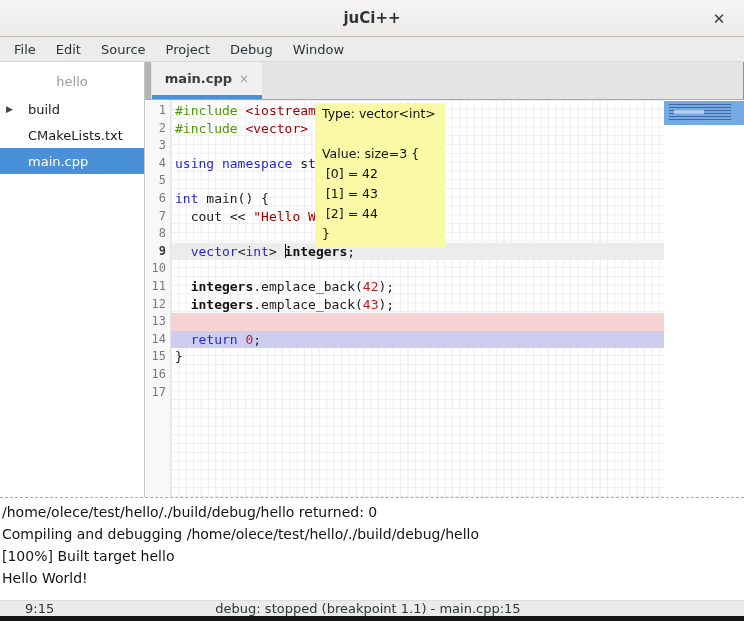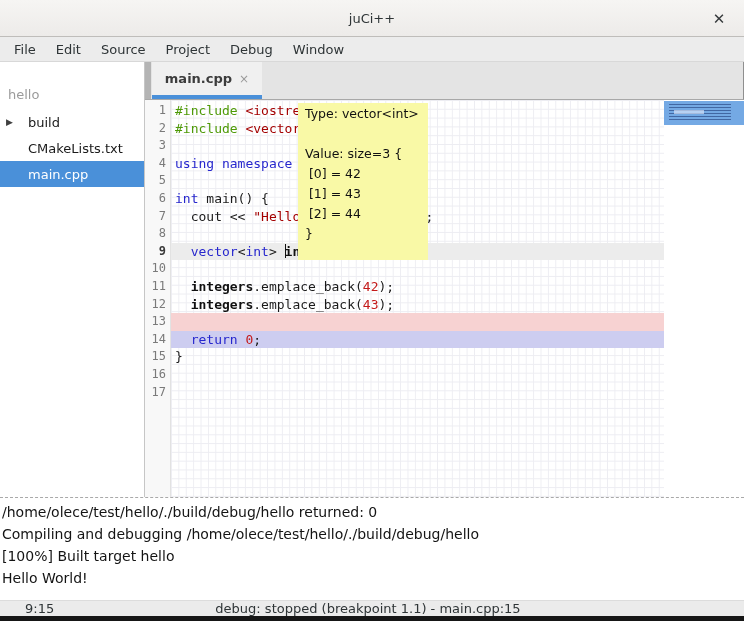--- a/index.html
+++ b/index.html
@@ -7,31 +7,31 @@
     --breakpoint-line:#f7d2d2; --debug-line:#cdcdf0;
     --kw:#2626cd; --pp:#4e9a06; --str:#a40000; --num:#c41a1a; --plain:#1a1a1a;
   }
   *{margin:0;padding:0;box-sizing:border-box;}
   html,body{width:744px;height:621px;}
   body{font-family:"DejaVu Sans","Liberation Sans",sans-serif;background:#fff;overflow:hidden;position:relative;color:#2e3436;}
   .window{position:absolute;inset:0;display:flex;flex-direction:column;}
 
   
   .titlebar{height:37px;background:linear-gradient(#f6f5f3,#edebe9);border-bottom:1px solid #bfbdba;position:relative;display:flex;align-items:center;justify-content:center;flex:none;}
-  .title{font-weight:normal;font-size:13px;color:#2e3436;}
+  .title{font-weight:bold;font-size:15px;color:#2e3436;}
   .close-btn{position:absolute;right:14px;top:8px;width:22px;height:22px;display:flex;align-items:center;justify-content:center;font-size:15px;font-weight:bold;color:#35393b;cursor:pointer;}
 
   
   .menubar{height:25px;background:#ececec;border-bottom:1px solid #d8d8d8;display:flex;align-items:center;padding-left:4px;flex:none;}
   .menu-item{font-size:13px;padding:3px 10px;color:#2e3436;cursor:pointer;}
 
   
   .content{flex:none;height:435px;display:flex;}
   .sidebar{width:145px;background:#fff;border-right:1px solid #c6c6c6;flex:none;}
-  .project-label{color:#9b9b9b;font-size:13px;padding:25px 8px 7px 8px;}
+  .project-label{color:#9b9b9b;font-size:13px;padding:12px 8px 7px 8px;text-align:center;}
   .tree-row{height:26px;display:flex;align-items:center;font-size:13px;color:#1a1a1a;cursor:pointer;position:relative;}
   .tree-row .expander{position:absolute;left:6px;font-size:9px;color:#404040;}
   .tree-row .tree-label{padding-left:28px;}
   .tree-row.selected{background:var(--accent);color:#fff;}
 
   .editor-col{flex:1;display:flex;flex-direction:column;min-width:0;}
   
   .tabbar{height:38px;background:#e4e4e4;border-bottom:1px solid #a8a8a8;border-right:1px solid #8f8f8f;position:relative;flex:none;}
   .tabbar-left-strip{position:absolute;left:0;top:0;width:6px;height:100%;background:#b4b4b4;}
   .tab{position:absolute;left:7px;top:0;width:110px;height:100%;background:#f0f0f0;border-bottom:4px solid var(--accent);display:flex;align-items:center;justify-content:center;gap:7px;cursor:pointer;}
@@ -58,21 +58,21 @@
   .tok-pl{color:var(--plain);}
   .caret{display:inline-block;width:0;height:14px;border-left:1px solid #111;margin-right:-1px;vertical-align:-2px;}
 
   .minimap{width:80px;flex:none;background:#fff;position:relative;cursor:pointer;}
   .minimap-view{position:absolute;left:0;top:1px;width:100%;height:24px;background:#74a9e4;overflow:hidden;}
   .minimap-lines{position:absolute;left:5px;top:3px;width:62px;height:18px;
     background-image:repeating-linear-gradient(to bottom,rgba(25,50,110,.55) 0 1px,transparent 1px 3px);}
   .minimap-lines2{position:absolute;left:10px;top:9px;width:30px;height:4px;background:rgba(220,230,250,.65);}
 
   
-  .tooltip{position:absolute;left:153px;top:3px;background:var(--tooltip-bg);padding:1px 9px 16px 7px;z-index:5;font-size:12.5px;color:#111;}
+  .tooltip{position:absolute;left:170px;top:3px;background:var(--tooltip-bg);padding:1px 9px 4px 7px;z-index:5;font-size:12.5px;color:#111;}
   .tooltip-line{height:20px;line-height:20px;white-space:pre;}
 
   
   .output{flex:none;height:103px;background:#fff;border-top:1px dashed #a9a9a9;padding:3px 0 0 2px;font-size:14px;color:#141414;}
   .output-line{height:22px;line-height:22px;white-space:pre;}
 
   
   .statusbar{flex:none;height:16px;background:#ebebeb;border-top:1px solid #dcdcdc;position:relative;font-size:13px;color:#2e3436;display:flex;align-items:center;}
   .status-left{padding-left:25px;}
   .status-center{position:absolute;left:0;right:8px;text-align:center;}

